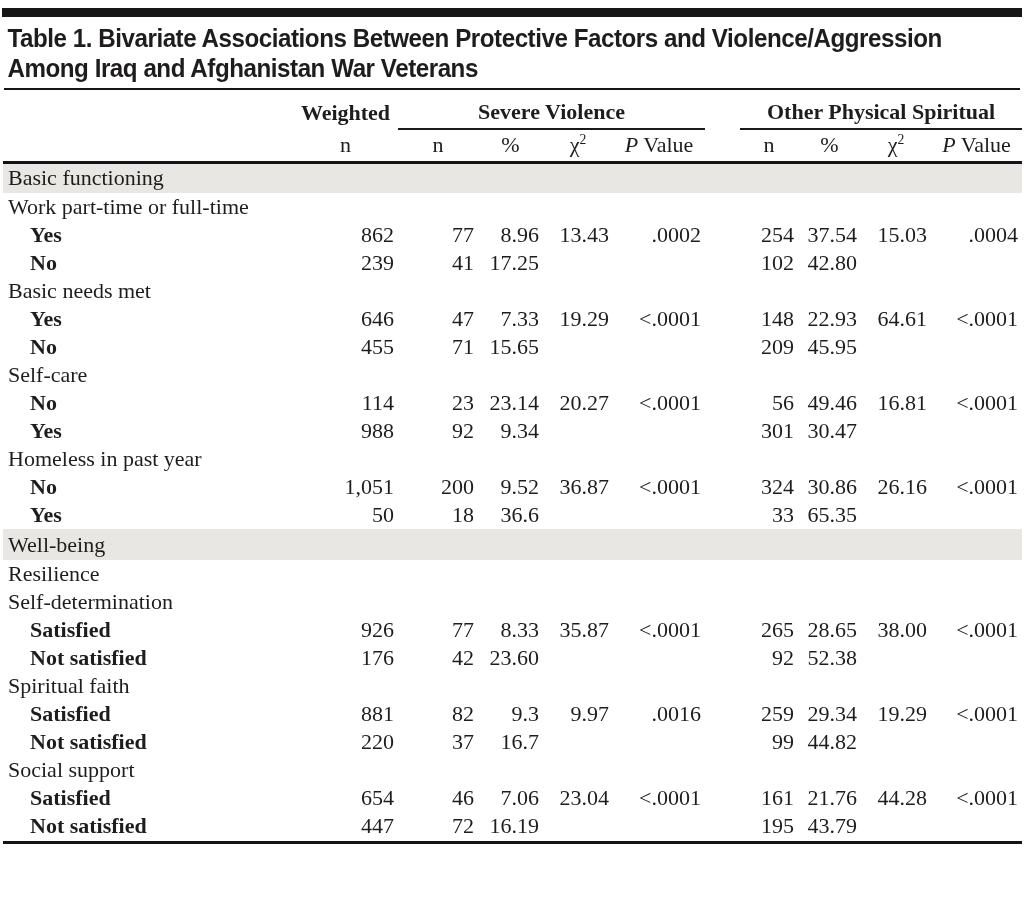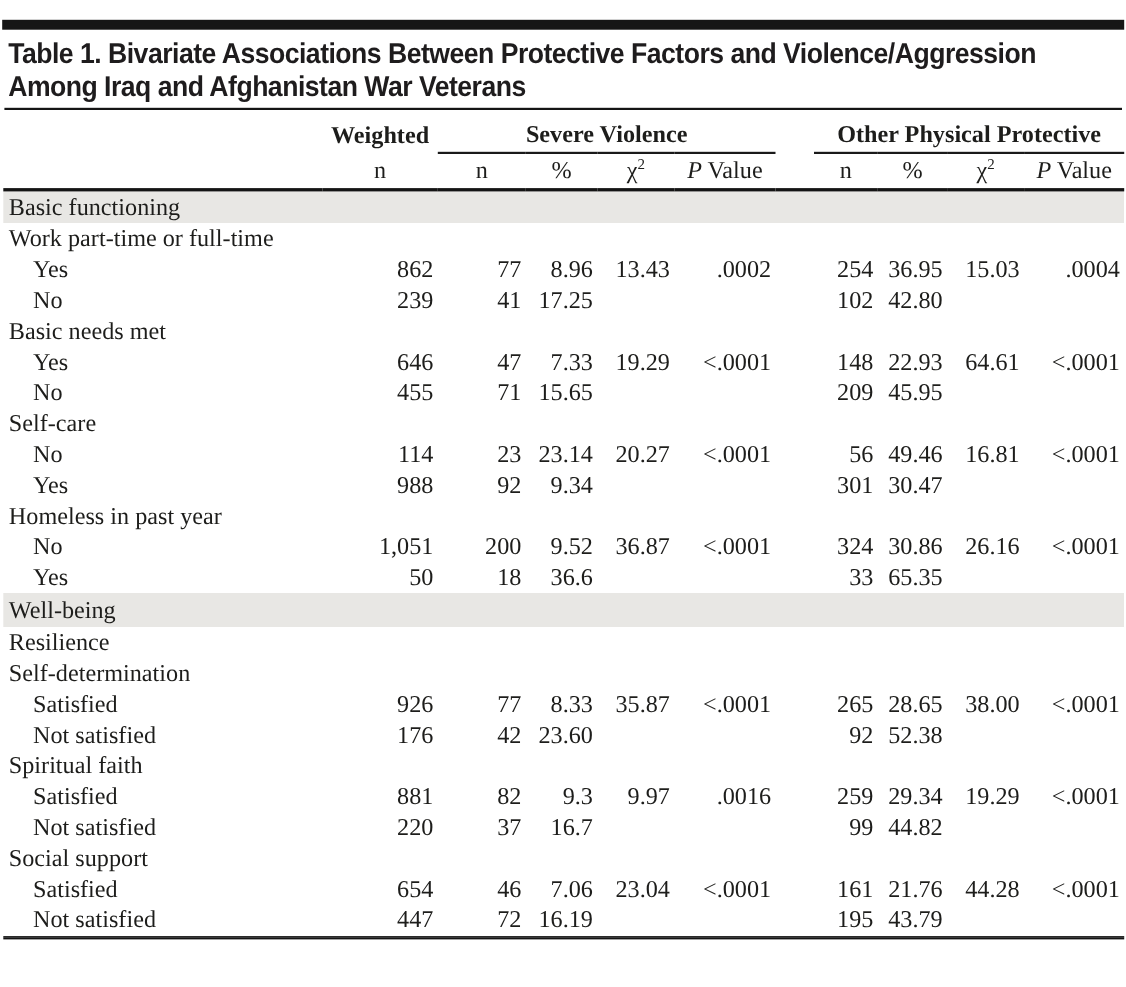--- a/index.html
+++ b/index.html
@@ -4,21 +4,21 @@
 <style>
   * { box-sizing: border-box; }
   html, body {
     margin: 0; padding: 0;
     width: 1024px; height: 897px;
     background: #ffffff;
     overflow: hidden;
     font-family: "Liberation Serif", serif;
     color: var(--text-color, #1d1d1b);
   }
-  .page { padding-top: 18px; }
+  .page { padding-top: 8px; }
 
   .top-bar {
     height: 9px;
     background: #161616;
     margin: 0 2px;
   }
 
   .title-block {
     font-family: "Liberation Sans", sans-serif;
     font-weight: 700;
@@ -69,21 +69,21 @@
     vertical-align: super;
     line-height: 0;
   }
 
   tbody td { height: 28px; vertical-align: middle; }
   tr.row-section td {
     background: var(--shade-color, #e8e7e4);
     height: 31px;
   }
   td.label { text-align: left; padding-left: 5px; }
-  td.sub   { padding-left: 27px; }
+  td.sub   { padding-left: 27px; font-weight: bold; }
   td.num   { text-align: right; padding-right: 4px; }
 
   .bottom-rule {
     margin: 1px 3px 0 3px;
     width: 1019px;
     height: 3px;
     border-top: 1.5px solid #141414;
     border-bottom: 2.5px solid #141414;
   }
 </style>
@@ -114,21 +114,21 @@
         <col style="width:63px">
         <col style="width:70px">
         <col style="width:91px">
     </colgroup>
     <thead>
       <tr>
         <th class="th-top"></th>
         <th class="th-top">Weighted</th>
         <th class="th-top spanner" colspan="4">Severe Violence</th>
         <th class="th-top"></th>
-        <th class="th-top spanner" colspan="4">Other Physical Protective</th>
+        <th class="th-top spanner" colspan="4">Other Physical Spiritual</th>
       </tr>
       <tr>
         <th class="th-sub"></th>
         <th class="th-sub">n</th>
         <th class="th-sub">n</th>
         <th class="th-sub">%</th>
         <th class="th-sub chi-head"><span>χ</span><sup>2</sup></th>
         <th class="th-sub p-head"><em>P</em><span> Value</span></th>
         <th class="th-sub"></th>
         <th class="th-sub">n</th>
@@ -146,21 +146,21 @@
         </tr>
         <tr class="row-data">
           <td class="label sub">Yes</td>
           <td class="num">862</td>
           <td class="num">77</td>
           <td class="num">8.96</td>
           <td class="num">13.43</td>
           <td class="num">.0002</td>
           <td class="gap"></td>
           <td class="num">254</td>
-          <td class="num">36.95</td>
+          <td class="num">37.54</td>
           <td class="num">15.03</td>
           <td class="num">.0004</td>
         </tr>
         <tr class="row-data">
           <td class="label sub">No</td>
           <td class="num">239</td>
           <td class="num">41</td>
           <td class="num">17.25</td>
           <td class="num"></td>
           <td class="num"></td>

